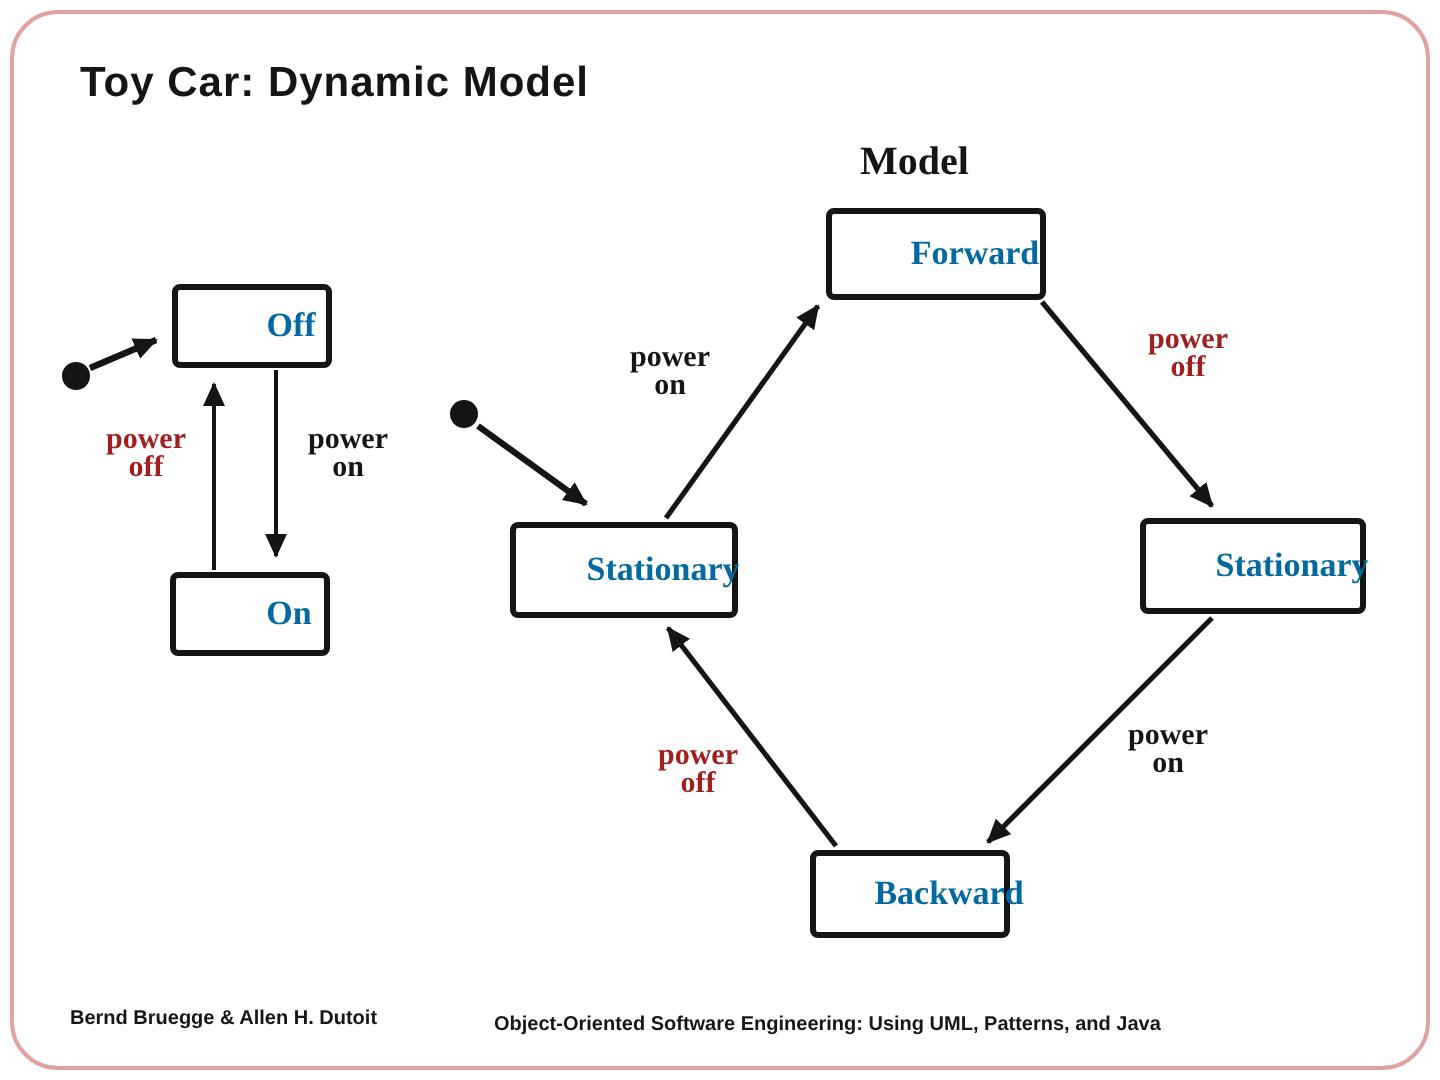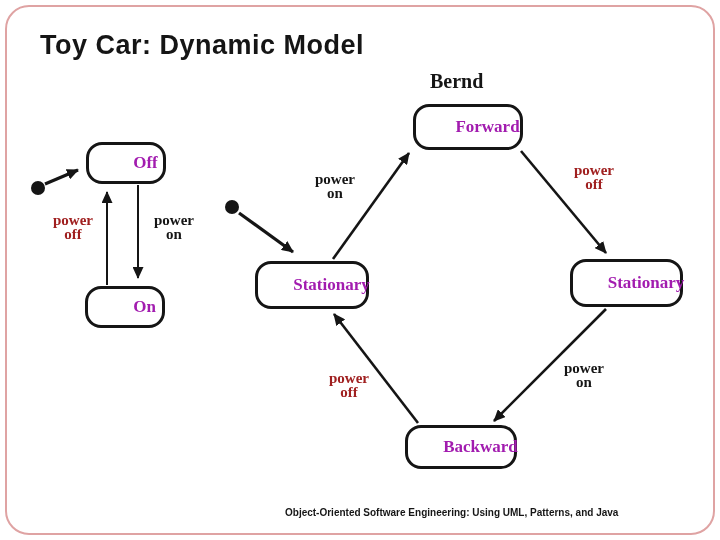--- a/index.html
+++ b/index.html
@@ -7,71 +7,71 @@
     position:relative;width:720px;height:540px;background:#ffffff;
     overflow:hidden;font-family:"Liberation Serif", serif;
   }
   .slide-border{
     position:absolute;left:5px;top:5px;right:5px;bottom:5px;
     border:2px solid #dfa3a3;border-radius:24px;pointer-events:none;
   }
   .title{
     position:absolute;left:40px;top:30px;
     font-family:"Liberation Sans", sans-serif;font-weight:bold;
-    font-size:27px;color:#151515;letter-spacing:0.5px;white-space:nowrap;
+    font-size:21px;color:#151515;letter-spacing:0.5px;white-space:nowrap;
   }
   .machine-label{
     position:absolute;font-family:"Liberation Serif", serif;
     font-weight:bold;font-size:20px;color:#151515;white-space:nowrap;
   }
   .machine-label.headlight{left:74px;top:95px;}
   .machine-label.wheel{left:430px;top:70px;}
   .state{
-    position:absolute;border:3px solid #151515;border-radius:16px;
+    position:absolute;border:3px solid #151515;border-radius:4px;
     background:#ffffff;display:flex;align-items:center;justify-content:center;
-    font-family:"Liberation Serif", serif;font-weight:bold;font-size:17px;color:#a21caf;
+    font-family:"Liberation Serif", serif;font-weight:bold;font-size:17px;color:#0369a1;
     box-sizing:border-box;
     padding-left:39px;
   }
   .state.off{left:86px;top:142px;width:80px;height:42px;}
   .state.on{left:85px;top:286px;width:80px;height:42px;}
   .state.forward{left:413px;top:104px;width:110px;height:46px;}
   .state.stationary-c{left:255px;top:261px;width:114px;height:48px;}
   .state.stationary-r{left:570px;top:259px;width:113px;height:48px;}
-  .state.backward{left:405px;top:425px;width:112px;height:44px;}
+  .state.backward{left:405px;top:425px;width:100px;height:44px;}
   .tlabel{
     position:absolute;width:70px;text-align:center;
     font-family:"Liberation Serif", serif;font-weight:bold;font-size:15px;
     line-height:14px;white-space:pre-line;
   }
   .t-off{color:#a02020;}
   .t-on{color:#151515;}
   .tl-hl-off{left:38px;top:213px;}
   .tl-hl-on{left:139px;top:213px;}
   .tl-w-on-c{left:300px;top:172px;}
   .tl-w-off-r{left:559px;top:163px;}
   .tl-w-on-br{left:549px;top:361px;}
   .tl-w-off-bc{left:314px;top:371px;}
   .diagram-svg{position:absolute;left:0;top:0;}
   .footer{
     position:absolute;font-family:"Liberation Sans", sans-serif;
     font-weight:bold;font-size:10px;color:#161616;
   }
   .footer-authors{left:35px;top:504px;width:220px;line-height:12px;}
-  .footer-book{left:247px;top:507px;width:420px;margin-left:38px;}
+  .footer-book{left:247px;top:507px;width:420px;}
 </style>
 </head>
 <body>
 
 <div class="slide">
   <div class="slide-border"></div>
 
   <div class="title">Toy Car: Dynamic Model</div>
 
-  <div class="machine-label wheel">Bernd</div>
+  <div class="machine-label wheel">Model</div>
 
   <svg class="diagram-svg" width="720" height="540" viewBox="0 0 720 540">
     <defs>
       <marker id="arrow" markerUnits="userSpaceOnUse" markerWidth="13" markerHeight="11" refX="11" refY="5.5" orient="auto">
         <path d="M0,0 L12,5.5 L0,11 z" fill="#151515"></path>
       </marker>
     </defs>
 
     <circle cx="38" cy="188" r="7" fill="#151515"></circle>
     <line x1="45" y1="184" x2="78" y2="170" stroke="#151515" stroke-width="3.2" marker-end="url(#arrow)"></line>
@@ -112,15 +112,16 @@
   <div class="tlabel t-on tl-w-on-c">power
 on</div>
   <div class="tlabel t-off tl-w-off-r">power
 off</div>
   <div class="tlabel t-on tl-w-on-br">power
 on</div>
   <div class="tlabel t-off tl-w-off-bc">power
 off</div>
 
   <div class="footer footer-authors">
+    <div>Bernd Bruegge &amp; Allen H. Dutoit</div>
   </div>
   <div class="footer footer-book">Object-Oriented Software Engineering: Using UML, Patterns, and Java</div>
 </div>
 
 </body></html>

